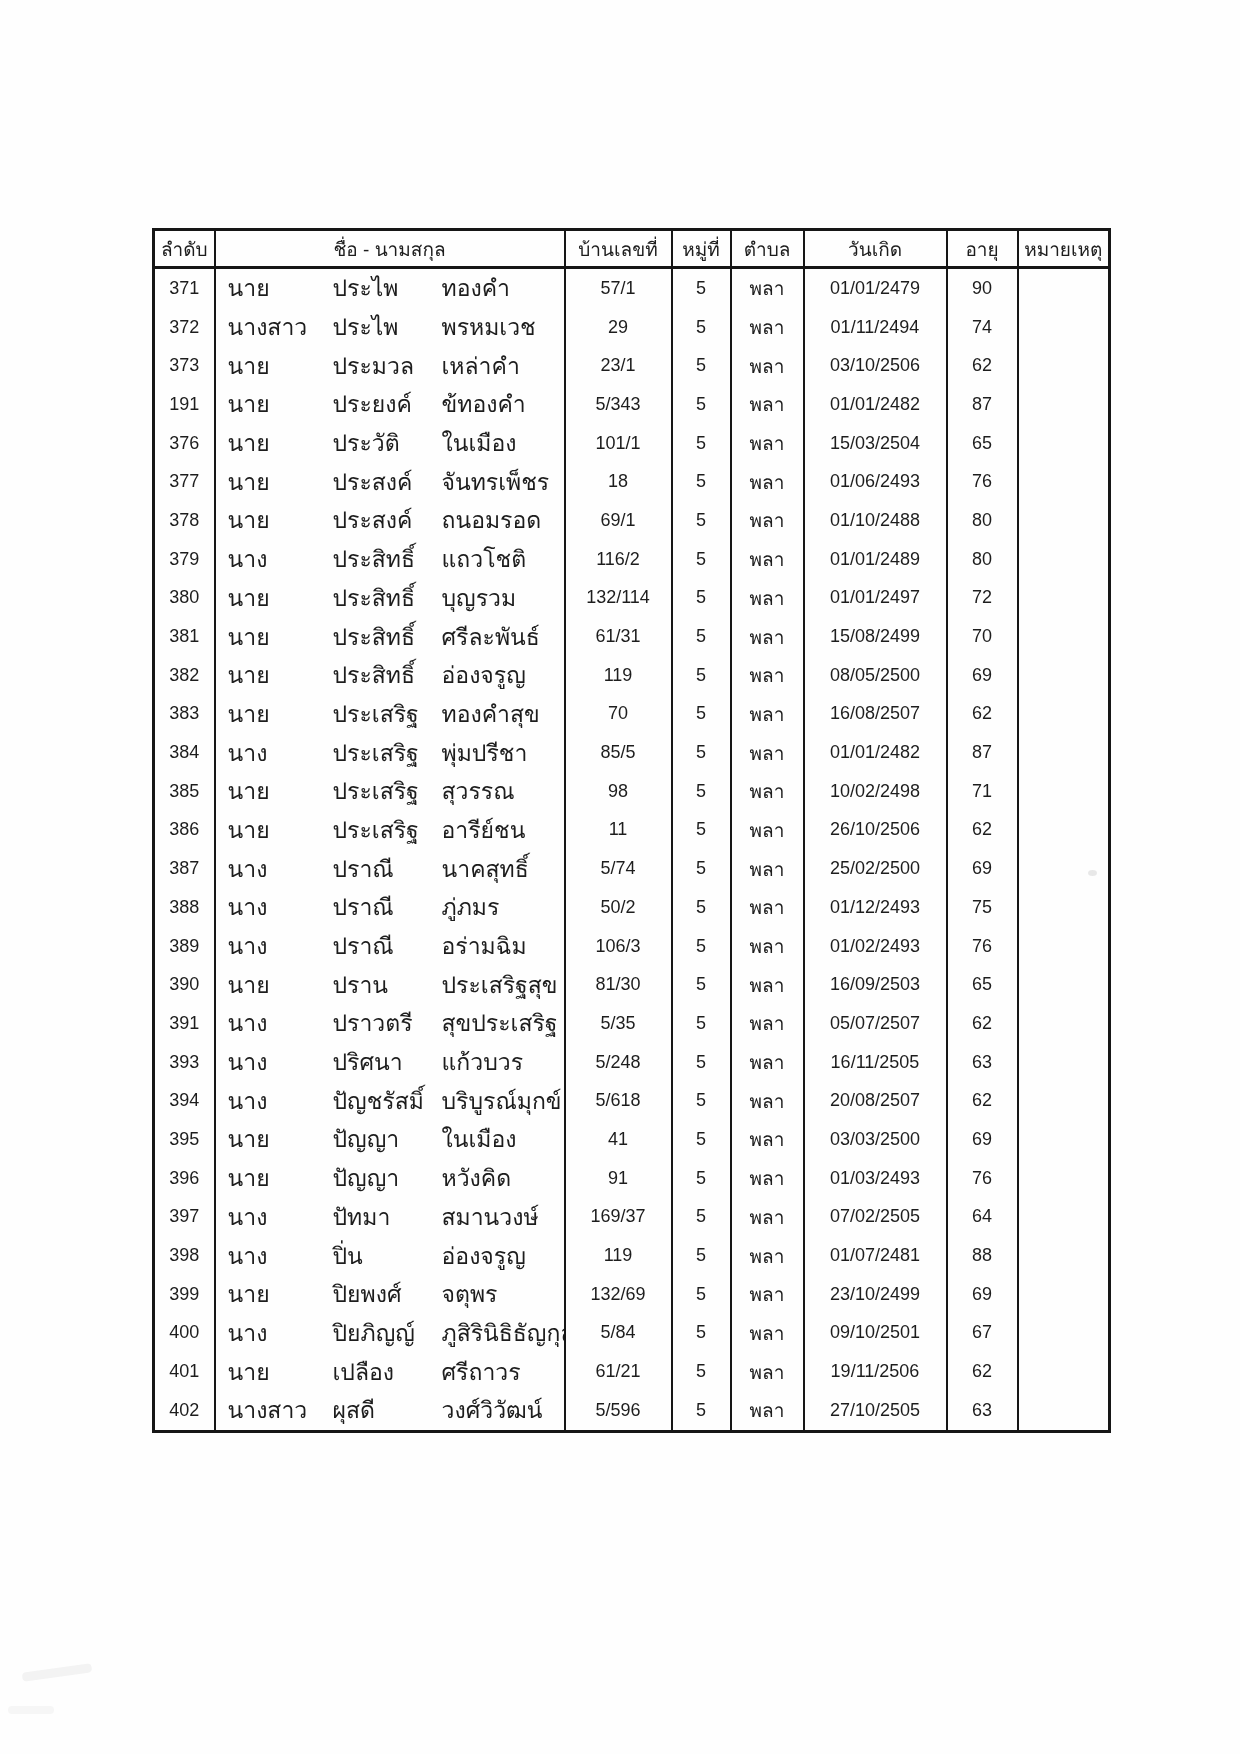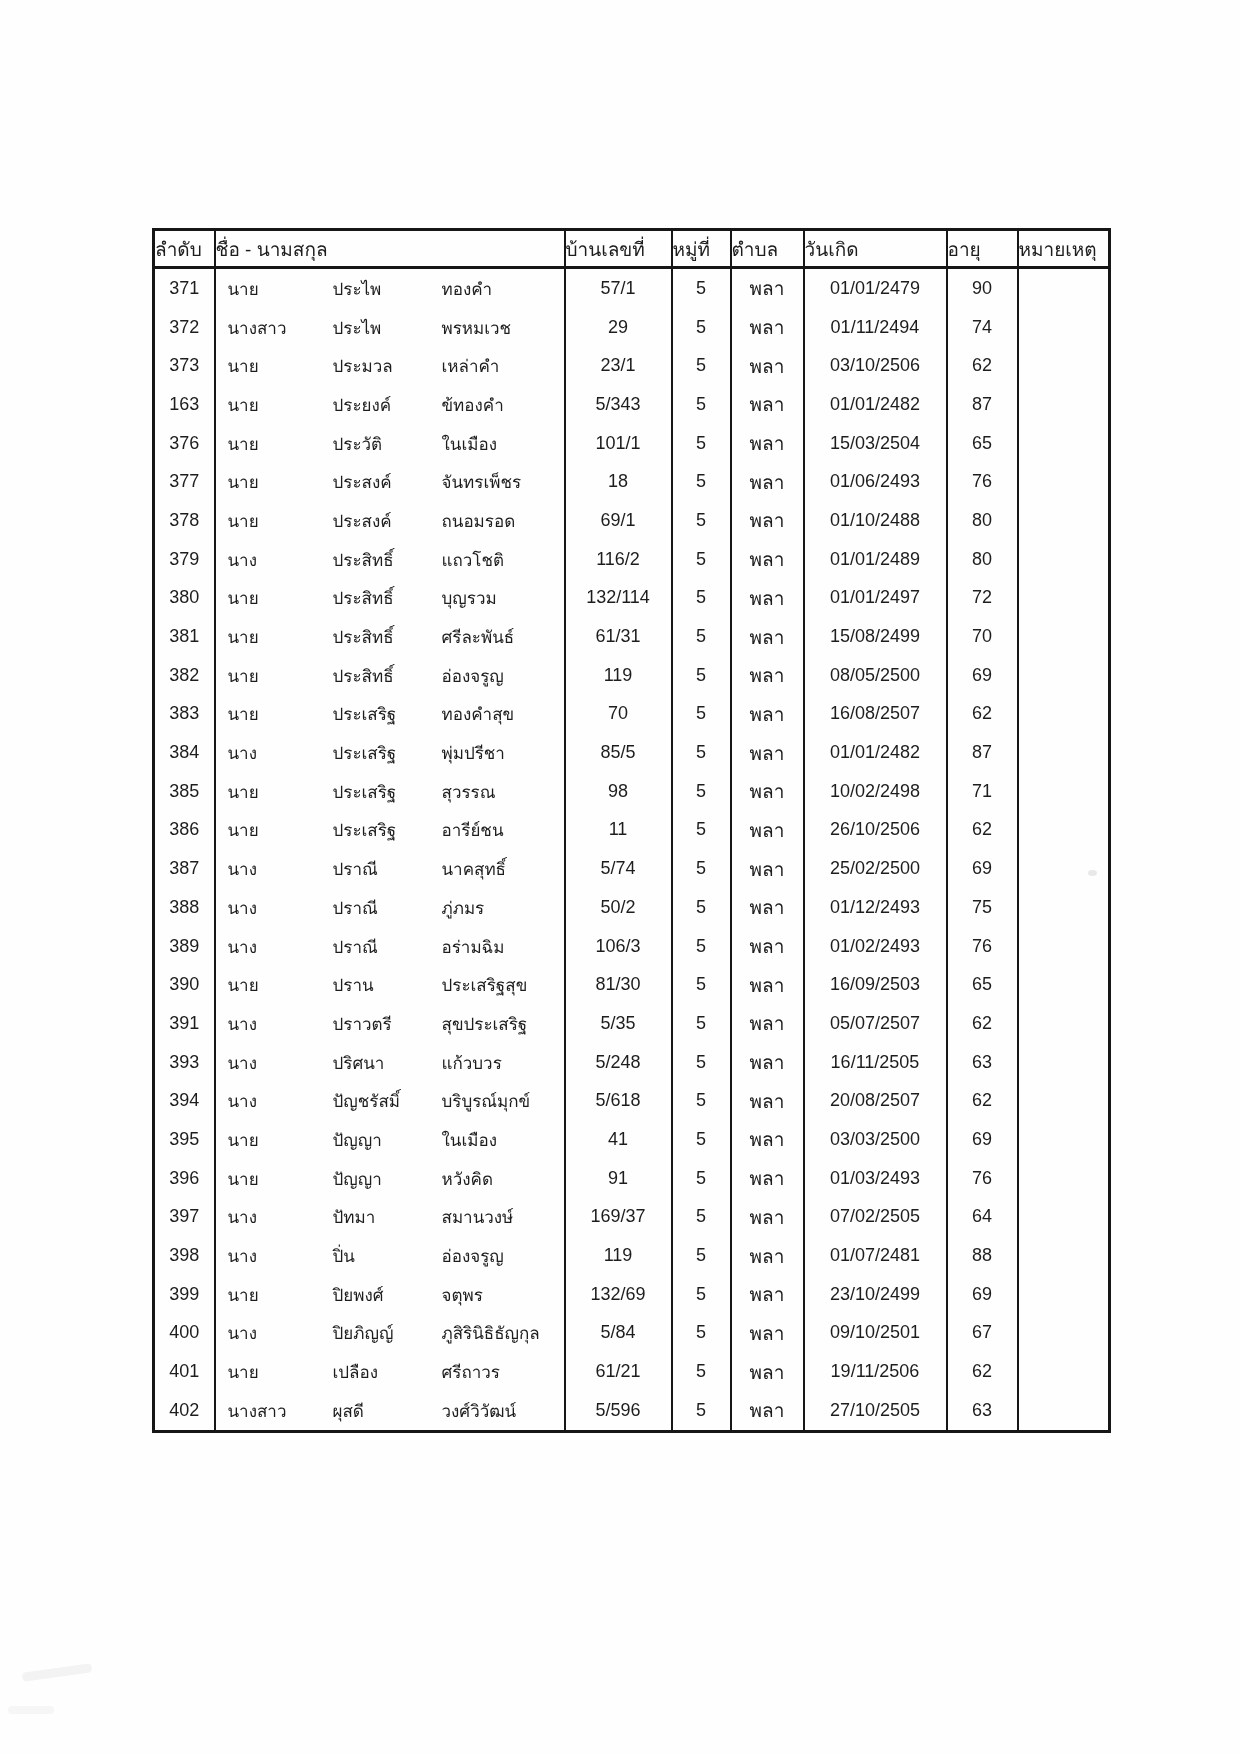--- a/index.html
+++ b/index.html
@@ -23,32 +23,32 @@
   .doc-table col.c-moo{width:59px;}
   .doc-table col.c-tambon{width:73px;}
   .doc-table col.c-dob{width:143px;}
   .doc-table col.c-age{width:71px;}
   .doc-table col.c-remark{width:92px;}
 
   .doc-table th{
     border-left:2px solid #161616;border-right:2px solid #161616;
     border-bottom:3px solid #161616;
     height:35px;padding:0;
-    font-weight:normal;font-size:19px;text-align:left;vertical-align:middle;
+    font-weight:normal;font-size:19px;text-align:center;vertical-align:middle;
     white-space:nowrap;
   }
   .doc-table td{
     border-left:2px solid #161616;border-right:2px solid #161616;
     border-top:none;border-bottom:none;
     padding:0;height:38.7px;vertical-align:middle;
     white-space:nowrap;overflow:hidden;
   }
   td.num{text-align:center;font-size:18px;}
   td.thai{text-align:center;font-size:19px;}
-  td.name-cell{font-size:17px;}
+  td.name-cell{font-size:23px;}
   .name-wrap{display:flex;align-items:center;padding-left:12px;}
   .name-wrap .nt{width:105px;flex:0 0 105px;}
   .name-wrap .nf{width:109px;flex:0 0 109px;}
   .name-wrap .nl{flex:1;}
 
   
   .speck{position:absolute;border-radius:50%;pointer-events:none;}
   .s1{left:1088px;top:870px;width:9px;height:6px;background:rgba(40,40,40,0.10);}
   .s2{left:22px;top:1668px;width:70px;height:9px;background:rgba(40,40,40,0.05);transform:rotate(-8deg);border-radius:4px;}
   .s3{left:8px;top:1706px;width:46px;height:8px;background:rgba(40,40,40,0.04);border-radius:4px;}
@@ -123,21 +123,21 @@
             </div>
           </td>
           <td class="num">23/1</td>
           <td class="num">5</td>
           <td class="thai">พลา</td>
           <td class="num">03/10/2506</td>
           <td class="num">62</td>
           <td class="num"></td>
         </tr>
         <tr>
-          <td class="num">163</td>
+          <td class="num">191</td>
           <td class="name-cell">
             <div class="name-wrap">
               <span class="nt">นาย</span>
               <span class="nf">ประยงค์</span>
               <span class="nl">ข้ทองคำ</span>
             </div>
           </td>
           <td class="num">5/343</td>
           <td class="num">5</td>
           <td class="thai">พลา</td>

